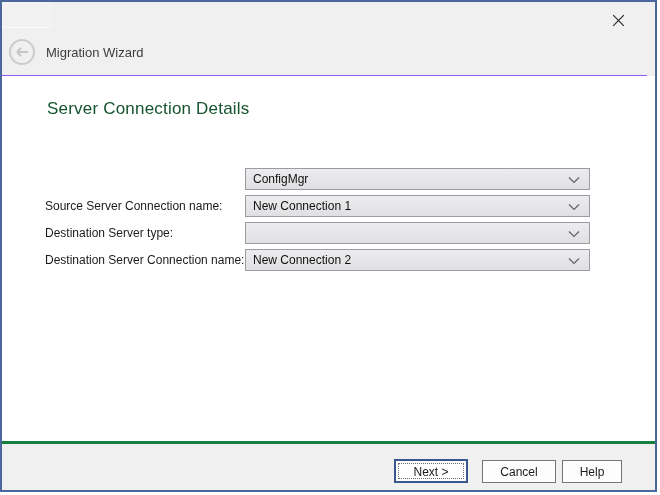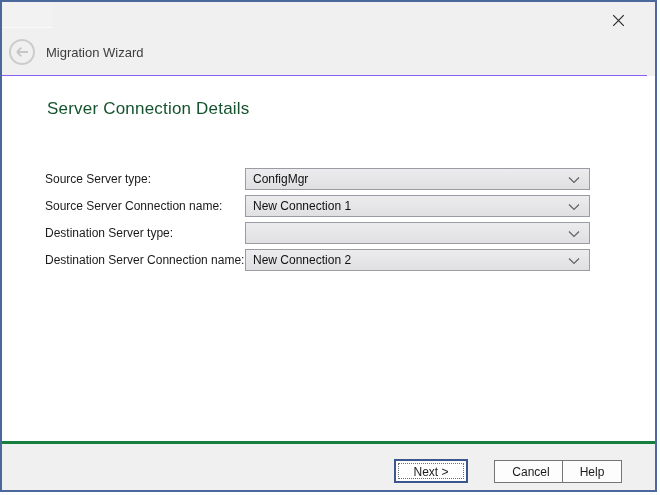--- a/index.html
+++ b/index.html
@@ -69,21 +69,21 @@
     font-size:12px;color:#1b1b1b;padding:0;cursor:pointer;
   }
   .btn-next{
     left:392px;top:15px;width:74px;height:24px;
     border:2px solid #3a568f;background:#ffffff;position:absolute;
   }
   .btn-next::after{
     content:"";position:absolute;left:2px;right:2px;top:2px;bottom:2px;
     border:1px dotted #6b6b6b;pointer-events:none;
   }
-  .btn-cancel{left:492px;width:74px;}
+  .btn-cancel{left:480px;width:74px;}
   .btn-help{left:560px;width:60px;}
 </style>
 </head>
 <body>
 
 <div class="window">
 
   <div class="header">
     <div class="corner-accent"></div>
 
@@ -100,21 +100,20 @@
       </svg>
     </div>
 
     <div class="wizard-title">Migration Wizard</div>
   </div>
 
   <div class="content">
     <h1 class="page-title">Server Connection Details</h1>
 
     <div class="field-row" style="top:92px">
-      <span class="field-label">Source Server type:</span>
       <div class="dropdown">
         <span class="dd-value">ConfigMgr</span>
         <svg class="chev" width="12" height="8" viewBox="0 0 12 8">
           <path d="M1 1.5 L6 6.5 L11 1.5" fill="none" stroke="#5f6368" stroke-width="1.2"></path>
         </svg>
       </div>
     </div>
 
     <div class="field-row" style="top:119px">
       <span class="field-label">Source Server Connection name:</span>

